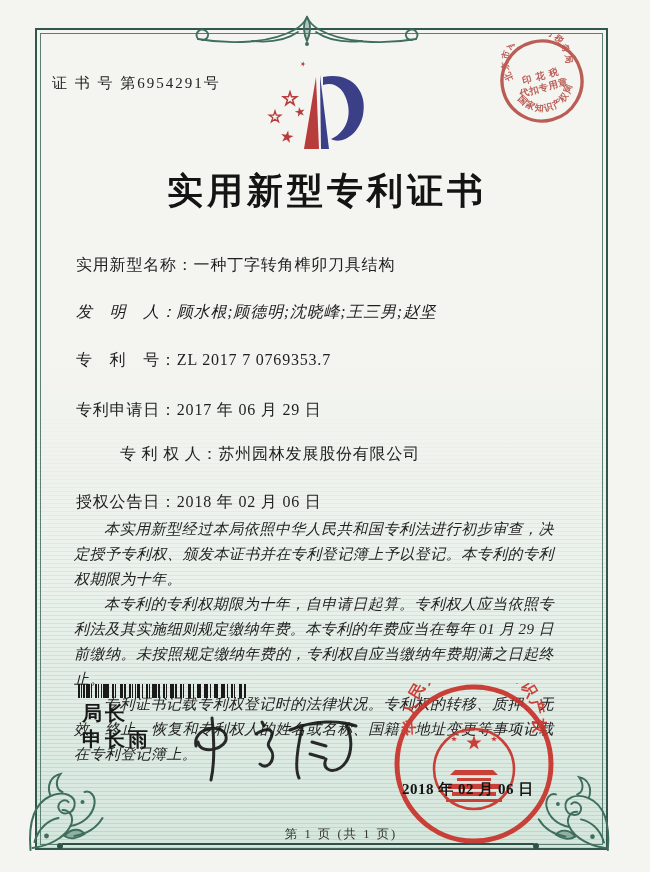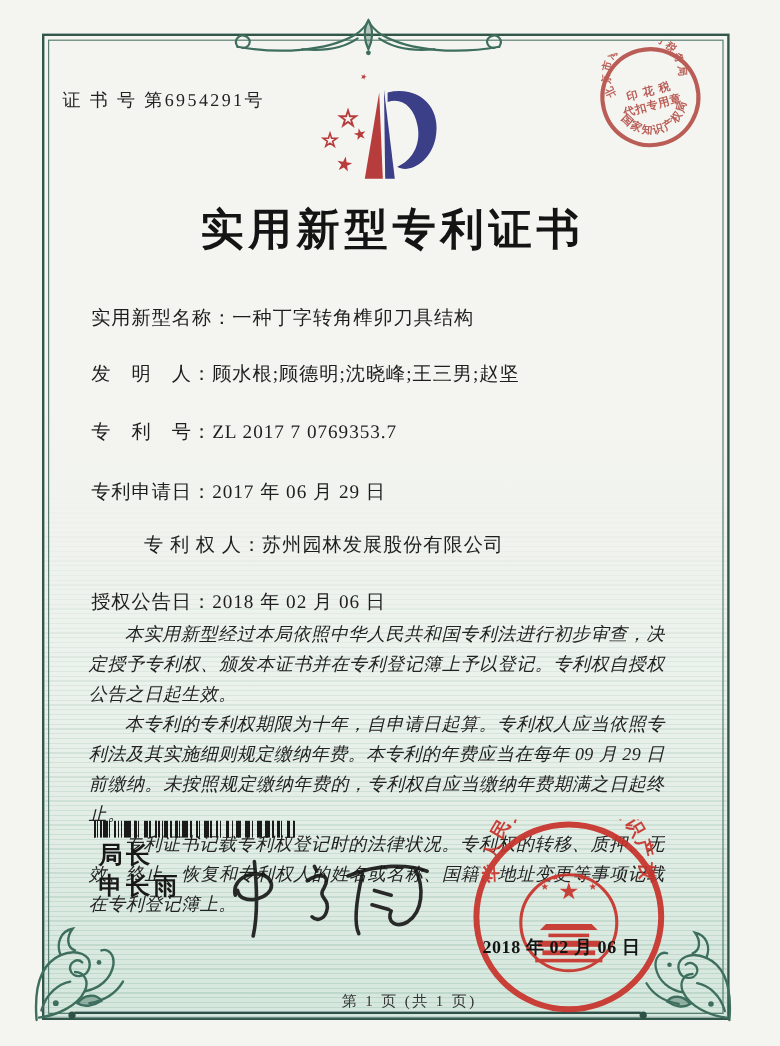--- a/index.html
+++ b/index.html
@@ -16,21 +16,21 @@
   .bg-lines{position:absolute;left:37px;top:30px;width:569px;height:818px;z-index:0;
     background:repeating-linear-gradient(0deg,rgba(104,158,130,.22) 0 1px,transparent 1px 4px);
     -webkit-mask-image:linear-gradient(to bottom,transparent 0 45%,rgba(0,0,0,.7) 72%,#000 100%);
             mask-image:linear-gradient(to bottom,transparent 0 45%,rgba(0,0,0,.7) 72%,#000 100%);}
   
   .abs{position:absolute;z-index:3;}
   .cert-number{left:52px;top:74px;font-size:15px;letter-spacing:2px;color:#222;}
   .title{left:0;right:0;top:167px;text-align:center;font-size:36px;font-weight:bold;
          letter-spacing:4px;text-indent:4px;color:#141414;}
   .field{left:76px;font-size:16px;color:#1e1e1e;letter-spacing:.8px;white-space:nowrap;}
-  .f0{top:255px;} .f1{top:302px;} .f2{top:350px;} .f3{top:400px;} .f4{top:444px;margin-left:44px;} .f5{top:492px;}
+  .f0{top:255px;} .f1{top:302px;font-style:italic;} .f2{top:350px;} .f3{top:400px;} .f4{top:444px;margin-left:44px;} .f5{top:492px;}
   .paras{left:74px;top:517px;width:480px;font-size:15px;line-height:25px;color:#222;
          text-align:justify;font-style:italic;letter-spacing:.4px;}
   .paras p{margin:0;text-indent:2em;}
   .barcode{left:78px;top:684px;width:169px;height:14px;
     background-image:
       repeating-linear-gradient(90deg,#1a1a1a 0 2px,transparent 2px 3px,#1a1a1a 3px 4px,transparent 4px 8px,#1a1a1a 8px 11px,transparent 11px 13px,#1a1a1a 13px 14px,transparent 14px 17px),
       repeating-linear-gradient(90deg,#1a1a1a 0 1px,transparent 1px 5px,#1a1a1a 5px 7px,transparent 7px 11px,#1a1a1a 11px 12px,transparent 12px 23px);}
   .director{left:82px;top:700px;font-family:Liberation Serif, serif;font-weight:600;
             font-size:20px;color:#181818;line-height:26px;letter-spacing:3px;}
   .signature{left:178px;top:712px;width:200px;height:72px;}
@@ -124,22 +124,22 @@
     <span>专利申请日：</span><span>2017 年 06 月 29 日</span>
   </div>
   <div class="abs field f4">
     <span>专 利 权 人：</span><span>苏州园林发展股份有限公司</span>
   </div>
   <div class="abs field f5">
     <span>授权公告日：</span><span>2018 年 02 月 06 日</span>
   </div>
 
   <div class="abs paras">
-    <p>本实用新型经过本局依照中华人民共和国专利法进行初步审查，决定授予专利权、颁发本证书并在专利登记簿上予以登记。专利权自授权公告之日起生效。</p>
-    <p>本专利的专利权期限为十年，自申请日起算。专利权人应当依照专利法及其实施细则规定缴纳年费。本专利的年费应当在每年 09 月 29 日前缴纳。未按照规定缴纳年费的，专利权自应当缴纳年费期满之日起终止。</p>
+    <p>本实用新型经过本局依照中华人民共和国专利法进行初步审查，决定授予专利权、颁发本证书并在专利登记簿上予以登记。本专利的专利权期限为十年。</p>
+    <p>本专利的专利权期限为十年，自申请日起算。专利权人应当依照专利法及其实施细则规定缴纳年费。本专利的年费应当在每年 01 月 29 日前缴纳。未按照规定缴纳年费的，专利权自应当缴纳年费期满之日起终止。</p>
     <p>专利证书记载专利权登记时的法律状况。专利权的转移、质押、无效、终止、恢复和专利权人的姓名或名称、国籍、地址变更等事项记载在专利登记簿上。</p>
   </div>
 
   <div class="abs barcode"></div>
 
   <div class="abs director">
     <div>局长</div>
     <div>申长雨</div>
   </div>
 

